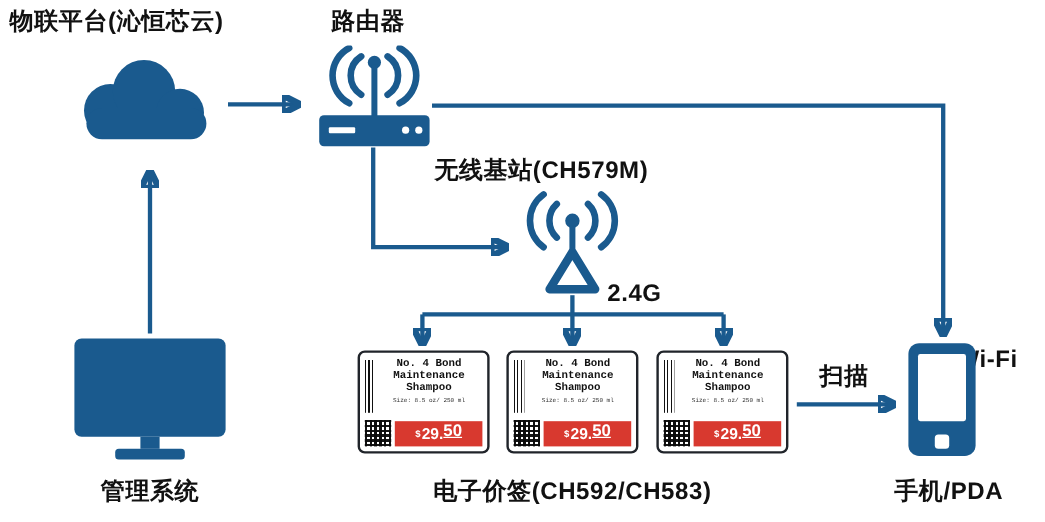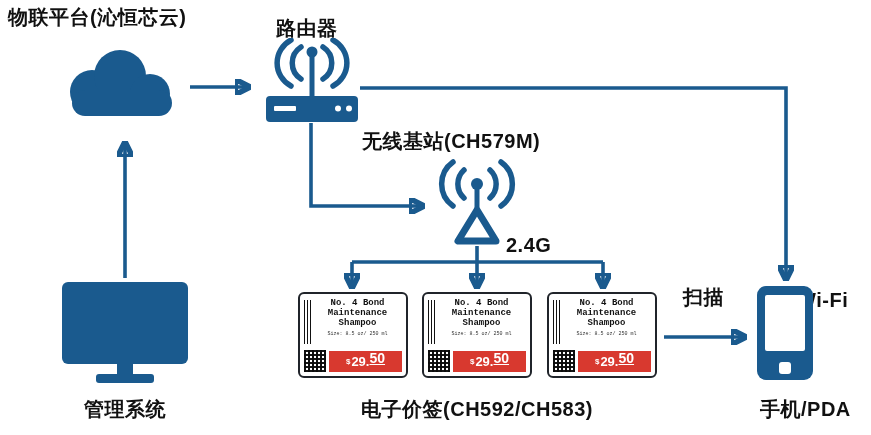--- a/index.html
+++ b/index.html
@@ -48,28 +48,28 @@
         background-image:
           repeating-linear-gradient(0deg, rgba(10,10,10,.95) 0 2px, transparent 2px 4px),
           repeating-linear-gradient(90deg, #111 0 2px, #fff 2px 4px); }
   .price { flex:1; height:21px; background:#d8392f; color:#fff; display:flex; align-items:center; justify-content:center; }
   .price .cur { font-size:8px; font-weight:700; margin-right:1px; }
   .price .main { font-size:13px; font-weight:700; line-height:1; }
   .price .cents { font-size:14px; font-weight:700; position:relative; top:-3px; text-decoration:underline; }
 
   
   .lbl-platform { left:8px; top:4px; }
-  .lbl-router { left:276px; top:4px;margin-top:11px; }
+  .lbl-router { left:276px; top:4px; }
   .lbl-basestation { left:362px; top:128px; }
   .lbl-freq { left:506px; top:234px; }
   .lbl-wifi { left:797px; top:245px;margin-top:44px; }
-  .lbl-scan { left:683px; top:284px; }
+  .lbl-scan { left:683px; top:300px; }
   .lbl-esl { left:322px; top:396px; width:310px; text-align:center; }
   .lbl-mgmt { left:65px; top:396px; width:120px; text-align:center; }
-  .lbl-phone { left:760px; top:396px; width:100px; text-align:left; }
+  .lbl-phone { left:736px; top:396px; width:100px; text-align:right; }
 </style>
 </head>
 <body>
 
 <div class="canvas">
 
   <svg class="connectors" viewBox="0 0 871 435" aria-hidden="true">
     <defs>
       <marker id="ah" viewBox="0 0 10 10" refX="7" refY="5" markerWidth="4.2" markerHeight="4.2" orient="auto">
         <path d="M0 0 L10 5 L0 10 Z" fill="#1a5a8e" stroke="none"></path>

